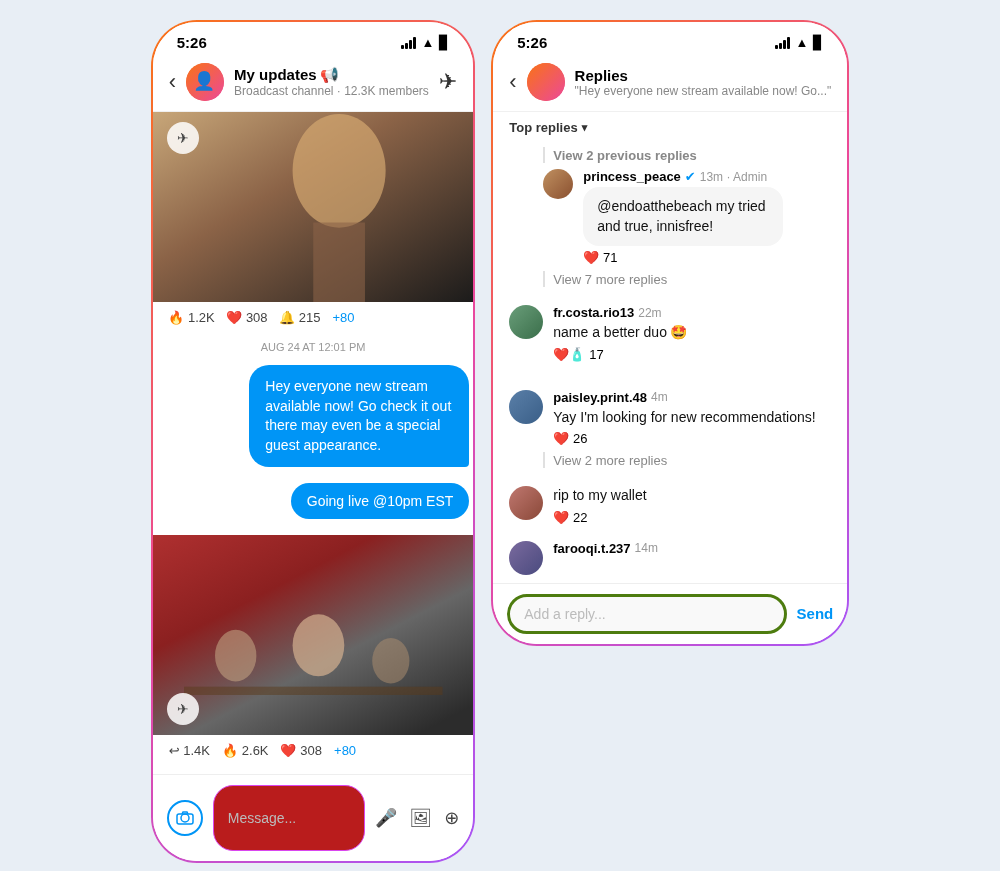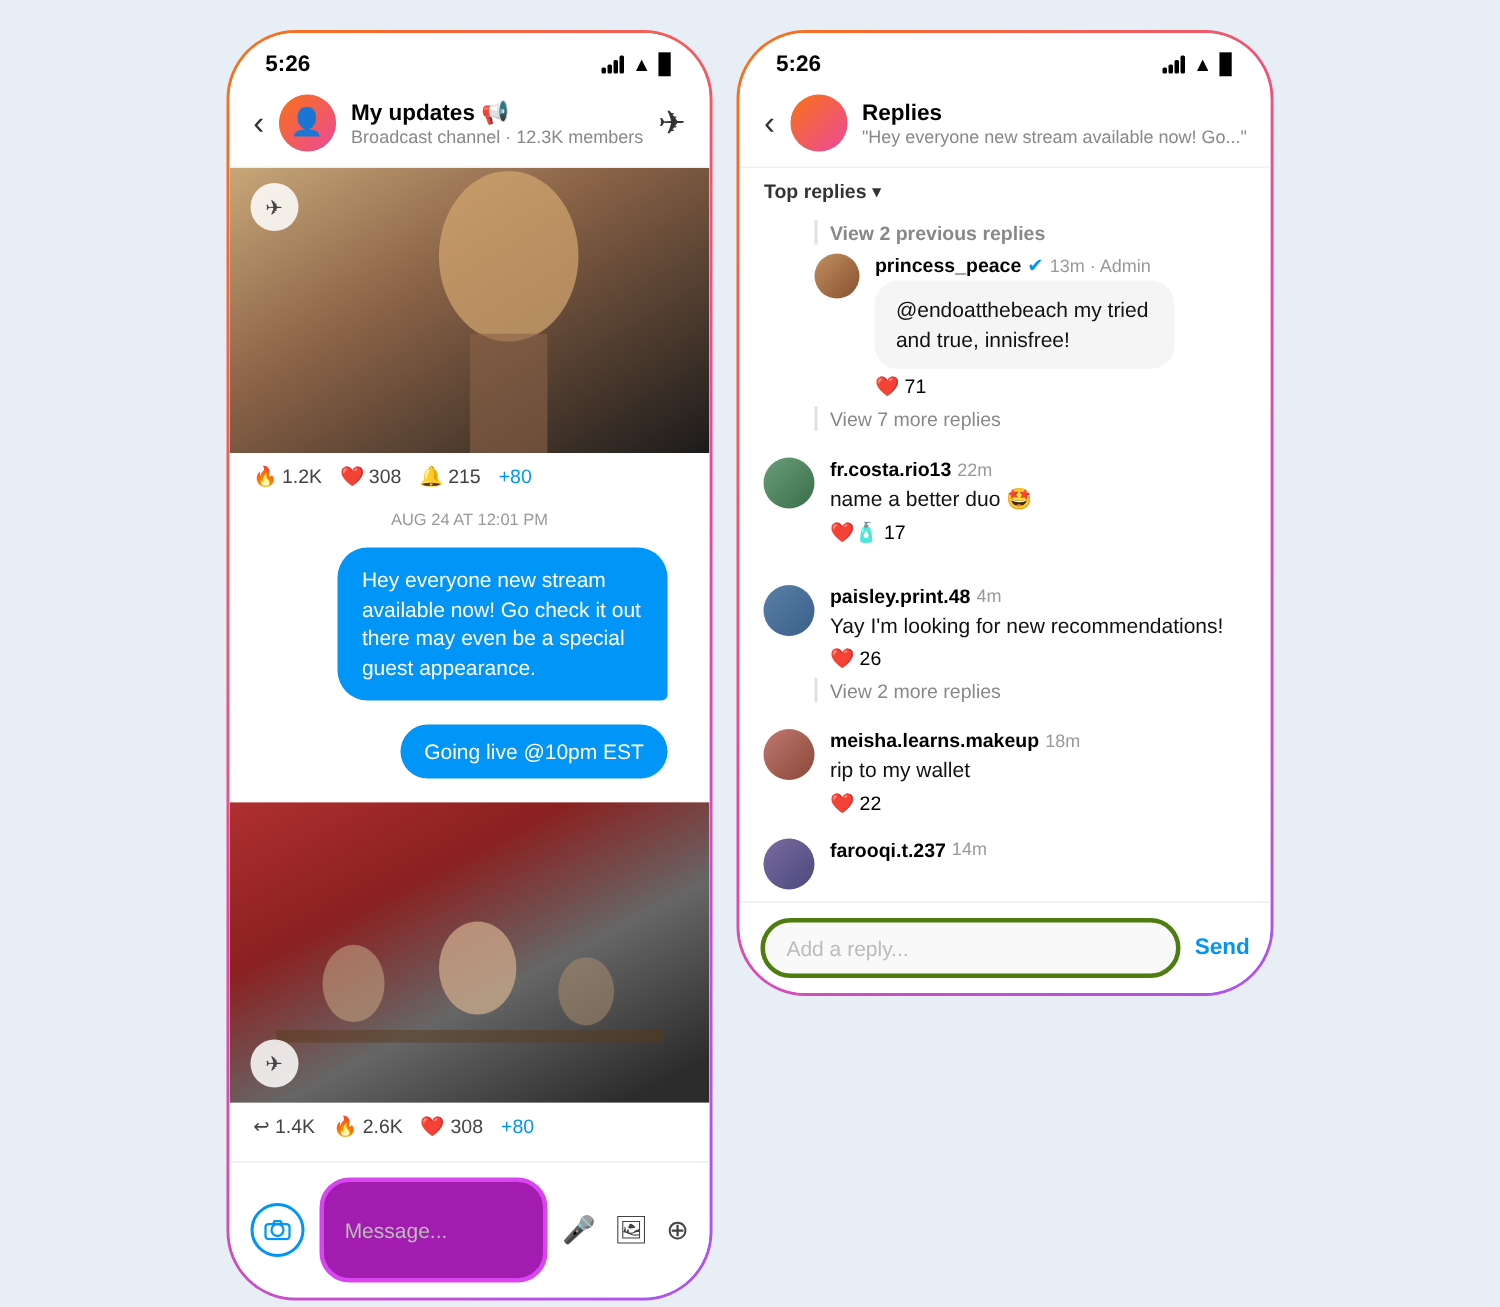--- a/index.html
+++ b/index.html
@@ -137,21 +137,21 @@
 
     .date-divider {
       text-align: center;
       font-size: 11px;
       color: #999;
       padding: 8px 0;
     }
 
     
     .chat-bubble-container {
-      padding: 4px 28px;
+      padding: 4px 4px;
       display: flex;
       justify-content: flex-end;
     }
     .chat-bubble {
       background: #0095f6;
       color: white;
       border-radius: 20px 20px 4px 20px;
       padding: 12px 16px;
       max-width: 220px;
       font-size: 14px;
@@ -184,25 +184,25 @@
       display: flex;
       align-items: center;
       justify-content: center;
       color: #0095f6;
       font-size: 16px;
       flex-shrink: 0;
     }
     .msg-input-field {
       flex: 1;
       border-radius: 20px;
-      border: 3px solid #d946ef;
+      border: 1px solid #d946ef;
       padding: 24px 14px;
       font-size: 14px;
       color: #999;
-      background: #a21caf;
+      background: #b91c1c;
     }
     .msg-icons {
       display: flex;
       gap: 12px;
       color: #444;
       font-size: 18px;
     }
 
     
     .replies-header {
@@ -552,24 +552,20 @@
         </div>
 
         <div style="display:flex; align-items:center; padding: 2px 16px 6px 50px;">
           <div style="width:2px; height:16px; background:#e0e0e0; margin-right:8px;"></div>
           <span style="font-size:13px; color:#888">View 2 more replies</span>
         </div>
 
         <div class="reply-item" style="margin-top:4px">
           <div class="reply-avatar" style="background: linear-gradient(135deg, #c07870, #8a4838);"></div>
           <div class="reply-content">
-            <div class="reply-username-row">
-              <span class="reply-username">meisha.learns.makeup</span>
-              <span class="reply-time">18m</span>
-            </div>
             <div class="reply-text">rip to my wallet</div>
             <div class="reply-reactions">❤️ 22</div>
           </div>
         </div>
 
         <div class="reply-item" style="margin-top:4px">
           <div class="reply-avatar" style="background: linear-gradient(135deg, #7a6a9e, #4a4a7e);"></div>
           <div class="reply-content">
             <div class="reply-username-row">
               <span class="reply-username">farooqi.t.237</span>

